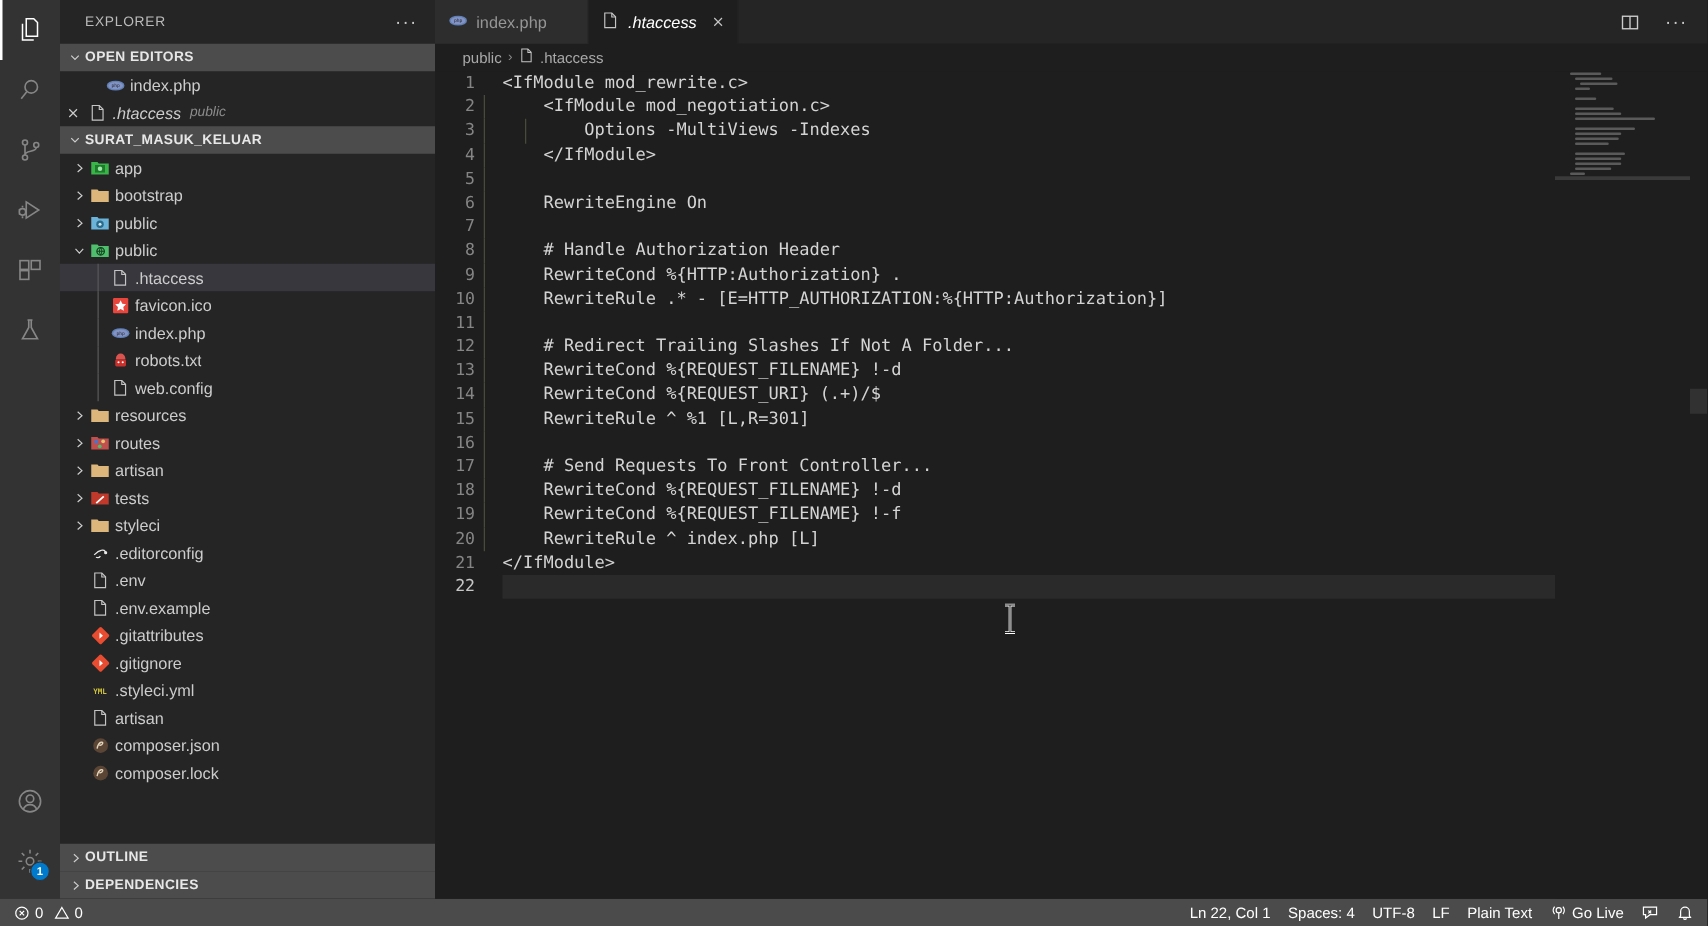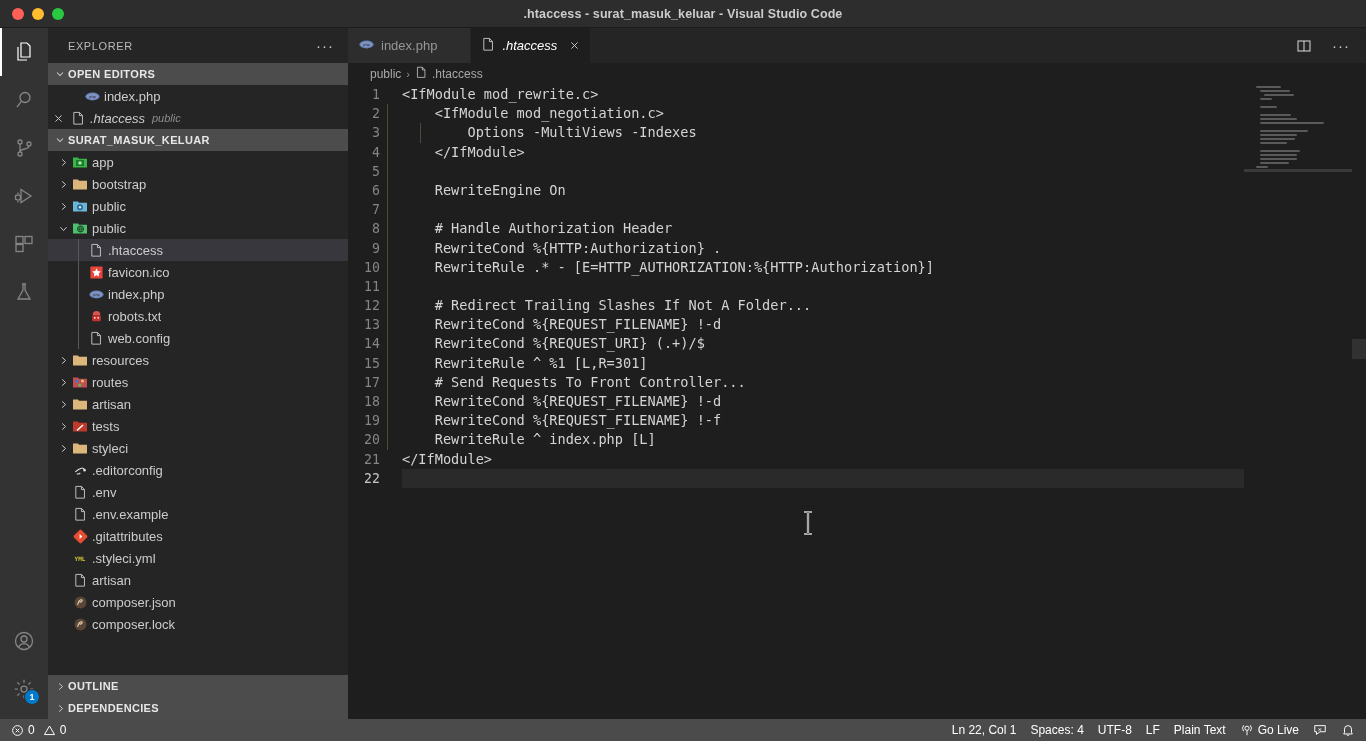--- a/index.html
+++ b/index.html
@@ -154,28 +154,20 @@
   .sb-left { display:flex; align-items:center; }
   .sb-right { margin-left:auto; display:flex; align-items:center; }
   .sb-item { padding:0 7px; height:22px; display:flex; align-items:center; gap:4px; cursor:pointer; white-space:nowrap; }
   .sb-item svg { display:block; }
 </style>
 </head>
 <body>
 
 <div class="app">
 
-  <div class="titlebar">
-    <div class="traffic">
-      <span class="tl red"></span>
-      <span class="tl yellow"></span>
-      <span class="tl green"></span>
-    </div>
-    <div class="title-text">.htaccess - surat_masuk_keluar - Visual Studio Code</div>
-  </div>
 
   <div class="mid">
 
     <div class="activitybar">
       <div class="act-top">
         <div class="act-item active">
           <svg width="24" height="24" viewBox="0 0 24 24" fill="none" stroke="currentColor" stroke-width="1.2">
             <path d="M9 3h6l3 3v11H9z"></path>
               <path d="M6 7v13h9"></path>
           </svg>
@@ -528,20 +520,30 @@
         </div>
         <div class="row">
           <span class="arrow empty"></span>
           <span class="ficon">
               <svg width="15" height="15" viewBox="0 0 16 16">
                 <rect x="2.4" y="2.4" width="11.2" height="11.2" rx="1.4" transform="rotate(45 8 8)" fill="#e84d31"></rect>
                 <path d="M7 5.3v5.4l3-2.7z" fill="#fff"></path>
               </svg>
             </span>
           <span class="label">.gitattributes</span>
+        </div>
+        <div class="row">
+          <span class="arrow empty"></span>
+          <span class="ficon">
+              <svg width="15" height="15" viewBox="0 0 16 16">
+                <rect x="2.4" y="2.4" width="11.2" height="11.2" rx="1.4" transform="rotate(45 8 8)" fill="#e84d31"></rect>
+                <path d="M7 5.3v5.4l3-2.7z" fill="#fff"></path>
+              </svg>
+            </span>
+          <span class="label">.gitignore</span>
         </div>
         <div class="row">
           <span class="arrow empty"></span>
           <span class="ficon">
               <svg width="16" height="16" viewBox="0 0 16 16">
                 <text x="8" y="11" font-size="6" fill="#cfc33a" text-anchor="middle" font-family="monospace" font-weight="bold">YML</text>
               </svg>
             </span>
           <span class="label">.styleci.yml</span>
         </div>
@@ -707,20 +709,24 @@
             </div>
             <div class="cline">
               <div class="lnum">14</div>
               <div class="ctext">    RewriteCond %{REQUEST_URI} (.+)/$<span class="iguide" style="left: 39px;"></span></div>
             </div>
             <div class="cline">
               <div class="lnum">15</div>
               <div class="ctext">    RewriteRule ^ %1 [L,R=301]<span class="iguide" style="left: 39px;"></span></div>
             </div>
             <div class="cline">
+              <div class="lnum">16</div>
+              <div class="ctext"><span class="iguide" style="left: 39px;"></span></div>
+            </div>
+            <div class="cline">
               <div class="lnum">17</div>
               <div class="ctext">    # Send Requests To Front Controller...<span class="iguide" style="left: 39px;"></span></div>
             </div>
             <div class="cline">
               <div class="lnum">18</div>
               <div class="ctext">    RewriteCond %{REQUEST_FILENAME} !-d<span class="iguide" style="left: 39px;"></span></div>
             </div>
             <div class="cline">
               <div class="lnum">19</div>
               <div class="ctext">    RewriteCond %{REQUEST_FILENAME} !-f<span class="iguide" style="left: 39px;"></span></div>

